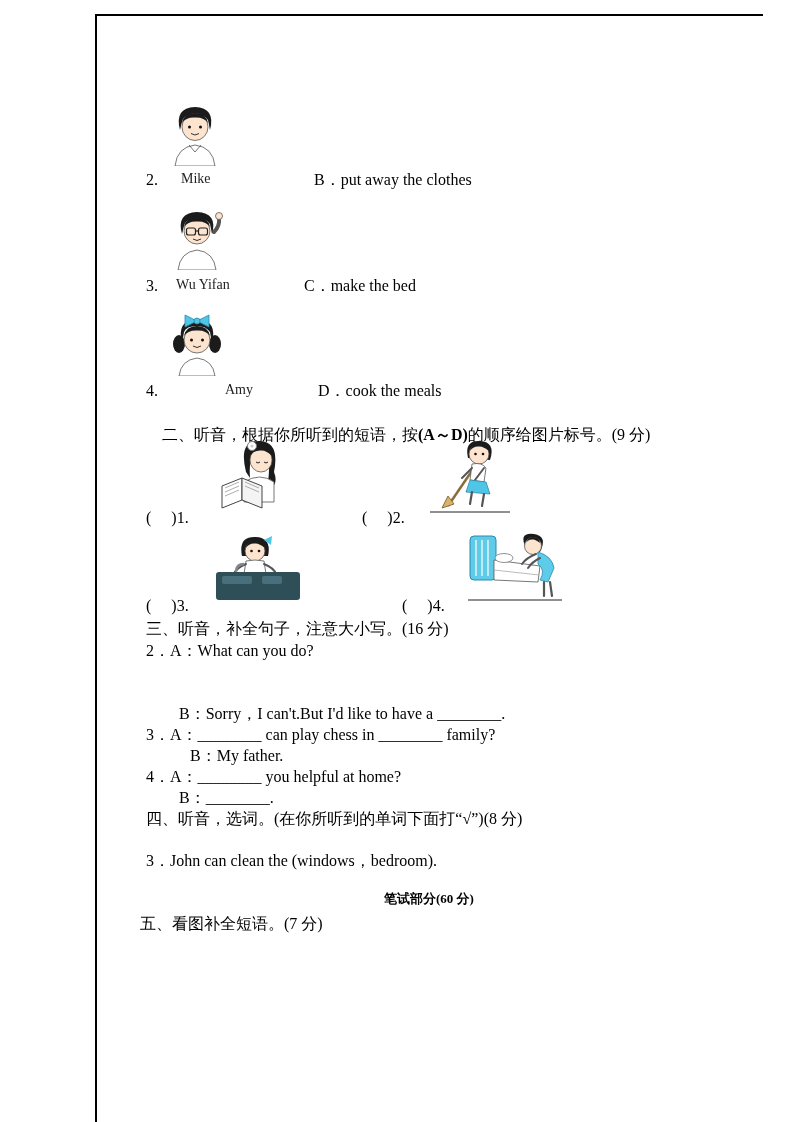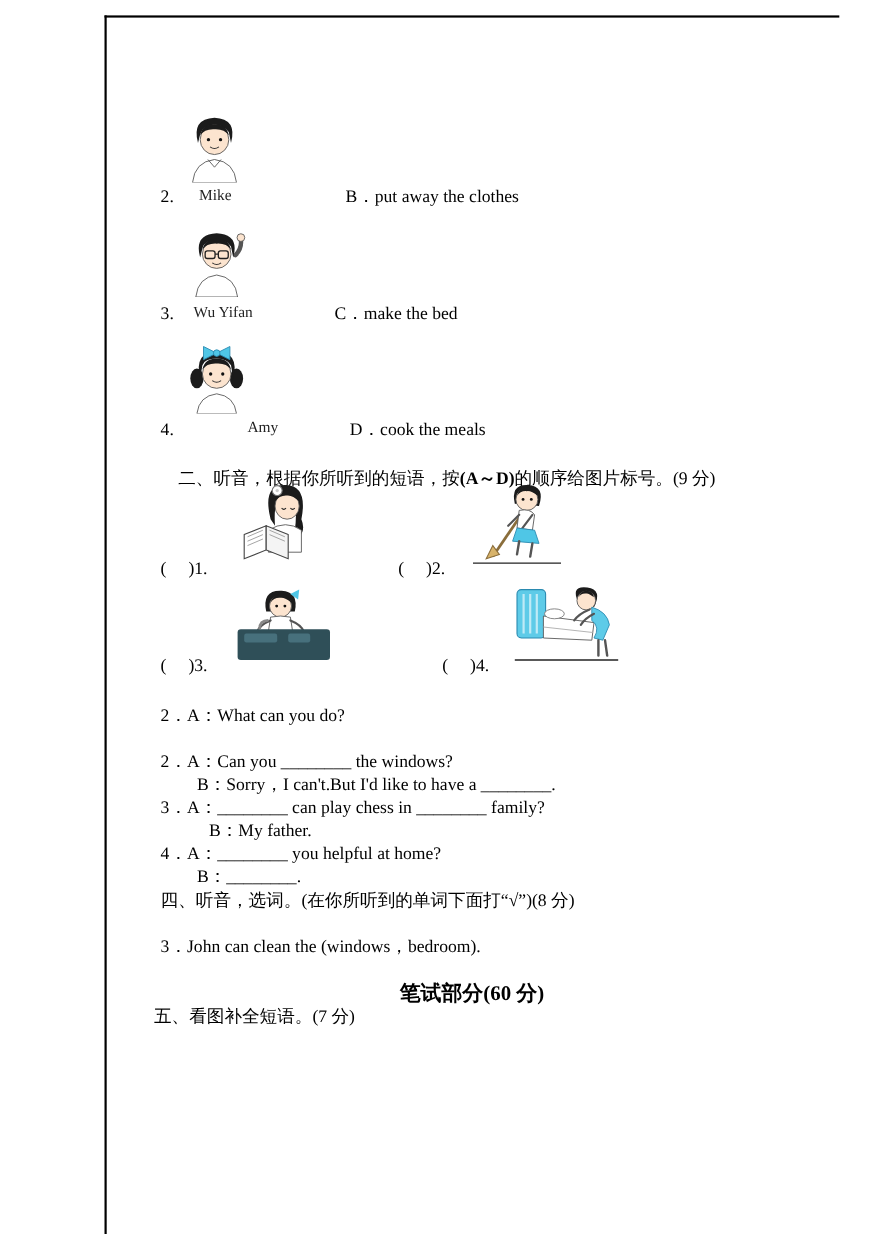--- a/index.html
+++ b/index.html
@@ -9,21 +9,21 @@
     background:#ffffff;
     font-family:"Liberation Serif","DejaVu Serif",serif;
     color:#000;
     overflow:hidden;
   }
   .abs{position:absolute;}
   .txt{font-size:16px;white-space:pre;line-height:1.2;}
   .caption{font-size:14px;color:#222;white-space:pre;}
   .bold{font-weight:bold;}
   .border-line{background:#000;}
-  .center-title{font-size:19px;font-weight:bold;text-align:center;}
+  .center-title{font-size:13px;font-weight:bold;text-align:center;}
   .heading-row{font-size:16px;white-space:pre;}
   svg{display:block;}
 </style>
 </head>
 <body>
 
 <div class="page">
 
   <div class="abs border-line" style="left:95px;top:14px;width:668px;height:2px;"></div>
   <div class="abs border-line" style="left:95px;top:14px;width:2px;height:1108px;"></div>
@@ -153,22 +153,22 @@
       <path d="M72 22 Q86 26 88 38 L82 52 L74 50 Q80 40 72 34 Z" fill="#5ecbe8" stroke="#2a8ab0" stroke-width="0.8"></path>
       <path d="M70 24 Q60 28 56 34 M74 28 Q66 32 62 38" stroke="#555" stroke-width="2" fill="none" stroke-linecap="round"></path>
       <path d="M84 52 L86 66 M78 52 L78 66" stroke="#555" stroke-width="2.2" stroke-linecap="round"></path>
       <path d="M2 70 L96 70" stroke="#222" stroke-width="1.2"></path>
     </svg>
   </div>
 
   <div class="abs txt" style="left:146px;top:596px;">(     )3.</div>
   <div class="abs txt" style="left:402px;top:596px;">(     )4.</div>
 
+  <div class="abs heading-row" style="left:146px;top:619px;">三、听音，补全句子，注意大小写。(16 分)</div>
   <div class="abs txt" style="left:146px;top:641px;">2．A：What can you do?</div>
-  <div class="abs txt" style="left:146px;top:683px;">2．A：Can you ________ the windows?</div>
   <div class="abs txt" style="left:179px;top:704px;">B：Sorry，I can't.But I'd like to have a ________.</div>
   <div class="abs txt" style="left:146px;top:725px;">3．A：________ can play chess in ________ family?</div>
   <div class="abs txt" style="left:190px;top:746px;">B：My father.</div>
   <div class="abs txt" style="left:146px;top:767px;">4．A：________ you helpful at home?</div>
   <div class="abs txt" style="left:179px;top:788px;">B：________.</div>
 
   <div class="abs heading-row" style="left:146px;top:809px;">四、听音，选词。(在你所听到的单词下面打“√”)(8 分)</div>
   <div class="abs txt" style="left:146px;top:851px;">3．John can clean the (windows，bedroom).</div>
 
   <div class="abs center-title" style="left:95px;top:890px;width:668px;">笔试部分(60 分)</div>

